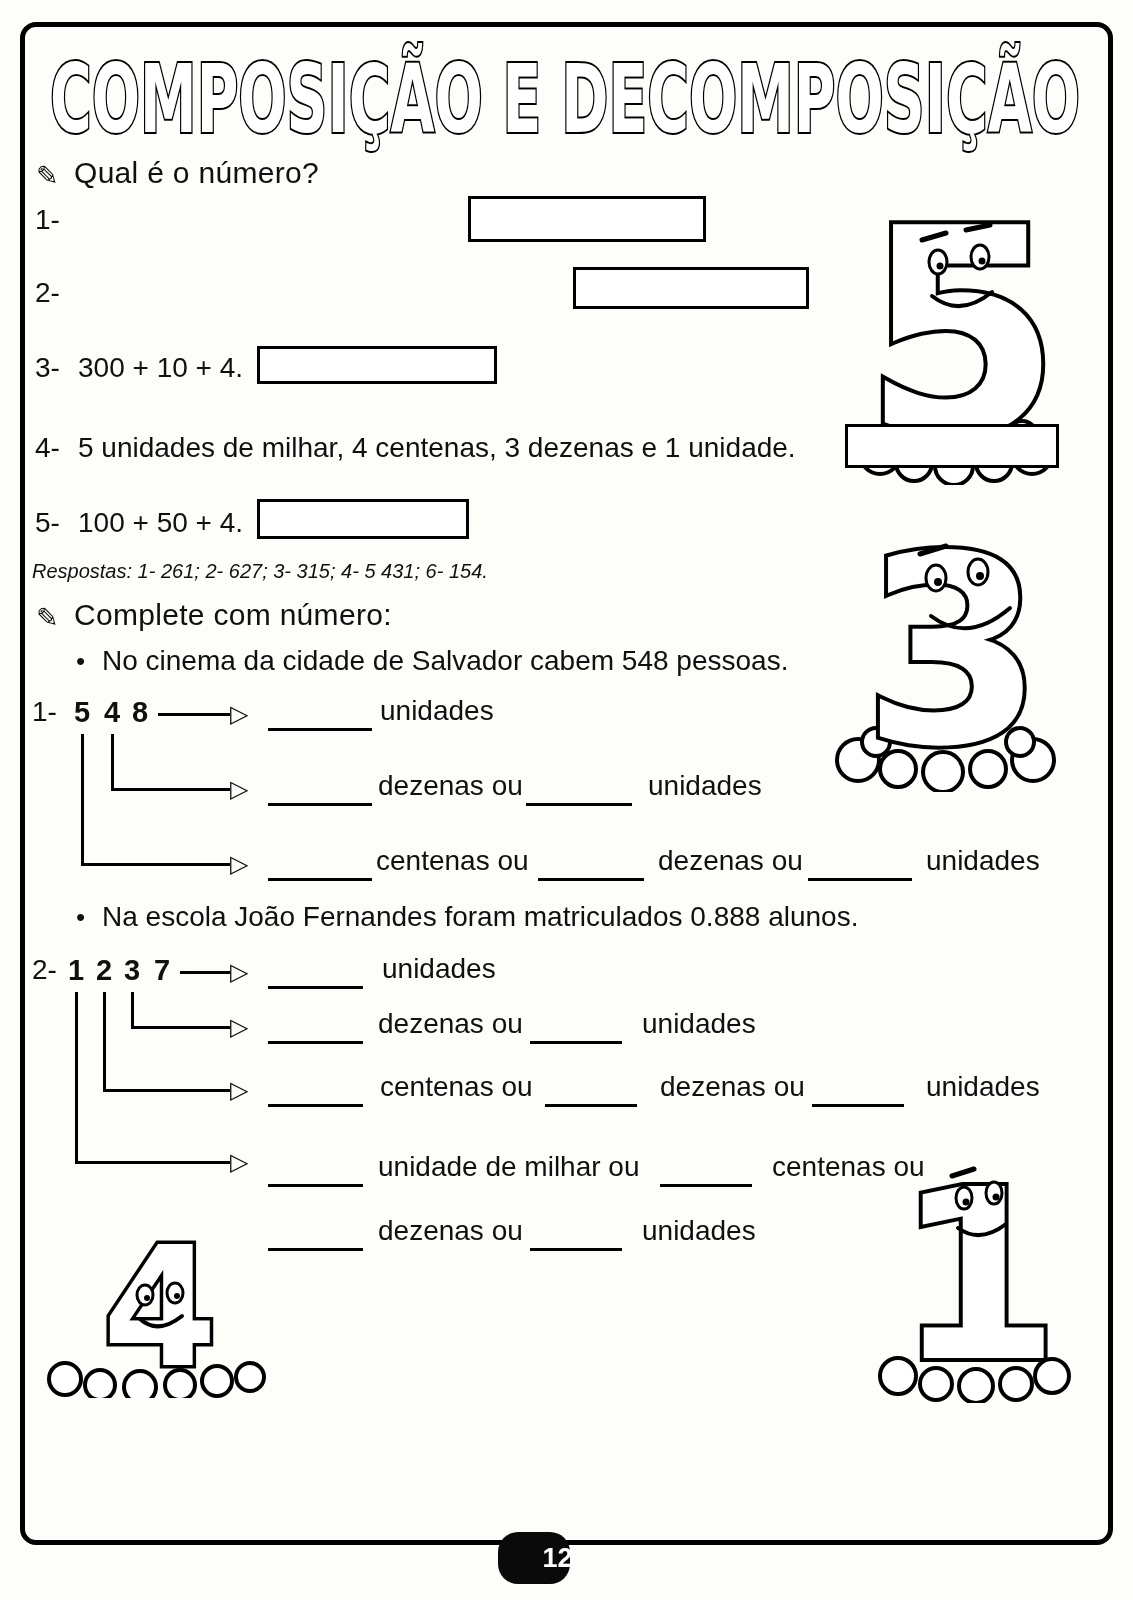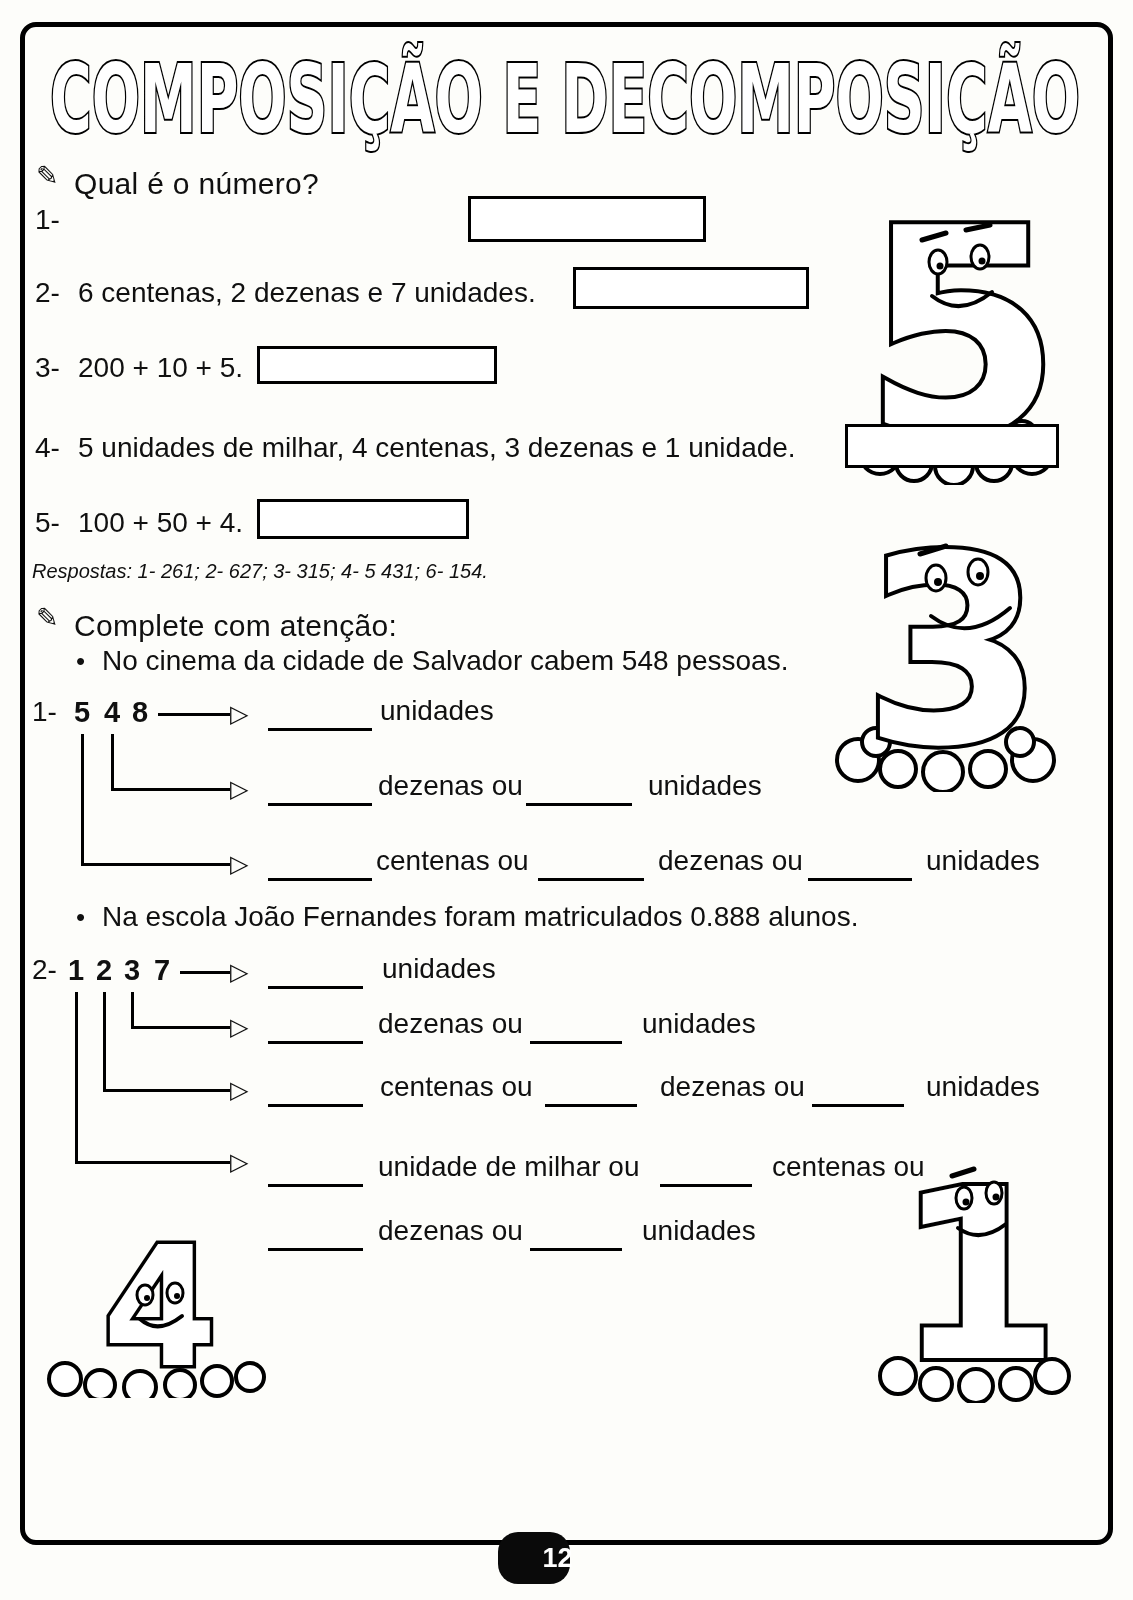--- a/index.html
+++ b/index.html
@@ -11,21 +11,21 @@
   }
   .frame {
     position:absolute; left:20px; top:22px; right:20px; bottom:55px;
     border:5px solid #000; border-radius:16px; z-index:3; pointer-events:none;
   }
   .layer { position:absolute; inset:0; z-index:2; }
   .cartoon { position:absolute; z-index:1; }
 
   .title-svg { position:absolute; left:40px; top:26px; }
 
-  .heading-text { position:absolute; font-size:30px; letter-spacing:.3px;margin-top:11px; }
+  .heading-text { position:absolute; font-size:30px; letter-spacing:.3px; }
   .pencil { position:absolute; font-size:27px; }
 
   .questions { position:absolute; left:30px; top:200px; width:1073px; }
   .q { position:absolute; left:0; width:100%; height:50px; font-size:28px; line-height:40px; }
   .q-num  { position:absolute; left:5px; }
   .q-text { position:absolute; left:48px; }
   .answer-box { position:absolute; border:3px solid #000; background:#fff; }
 
   .note { position:absolute; font-style:italic; font-size:20px; }
 
@@ -148,44 +148,43 @@
     <span class="pencil" style="left:36px; top:160px;">✎</span>
     <span class="heading-text" style="left:74px; top:156px;">Qual é o número?</span>
 
     <div class="questions">
       <div class="q" style="top:0;">
         <span class="q-num">1-</span>
         <span class="answer-box" style="left:438px; top:-4px; width:238px; height:46px;"></span>
       </div>
       <div class="q" style="top:73px;">
         <span class="q-num">2-</span>
-        <span class="q-text">6 centenas, 2 dezenas e 7 unidades.</span>
         <span class="answer-box" style="left:543px; top:-6px; width:236px; height:42px;"></span>
       </div>
       <div class="q" style="top:148px;">
         <span class="q-num">3-</span>
-        <span class="q-text">200 + 10 + 5.</span>
+        <span class="q-text">300 + 10 + 4.</span>
         <span class="answer-box" style="left:227px; top:-2px; width:240px; height:38px;"></span>
       </div>
       <div class="q" style="top:228px;">
         <span class="q-num">4-</span>
         <span class="q-text">5 unidades de milhar, 4 centenas, 3 dezenas e 1 unidade.</span>
         <span class="answer-box" style="left:815px; top:-4px; width:214px; height:44px;"></span>
       </div>
       <div class="q" style="top:303px;">
         <span class="q-num">5-</span>
         <span class="q-text">100 + 50 + 4.</span>
         <span class="answer-box" style="left:227px; top:-4px; width:212px; height:40px;"></span>
       </div>
     </div>
 
     <span class="note" style="left:32px; top:560px;">Respostas: 1- 261; 2- 627; 3- 315; 4- 5 431; 6- 154.</span>
 
     <span class="pencil" style="left:36px; top:602px;">✎</span>
-    <span class="heading-text" style="left:74px; top:598px;">Complete com atenção:</span>
+    <span class="heading-text" style="left:74px; top:598px;">Complete com número:</span>
 
     <div class="bullet-line" style="left:76px; top:642px;">
       <span class="bullet-dot">•</span>
       <span class="bullet-text">No cinema da cidade de Salvador cabem 548 pessoas.</span>
     </div>
 
     <div class="exercise" style="left:30px; top:692px; width:1053px; height:200px;">
       <span class="ex-num">1-</span>
       <span class="digit" style="left:40px;">5</span>
       <span class="digit" style="left:70px;">4</span>

